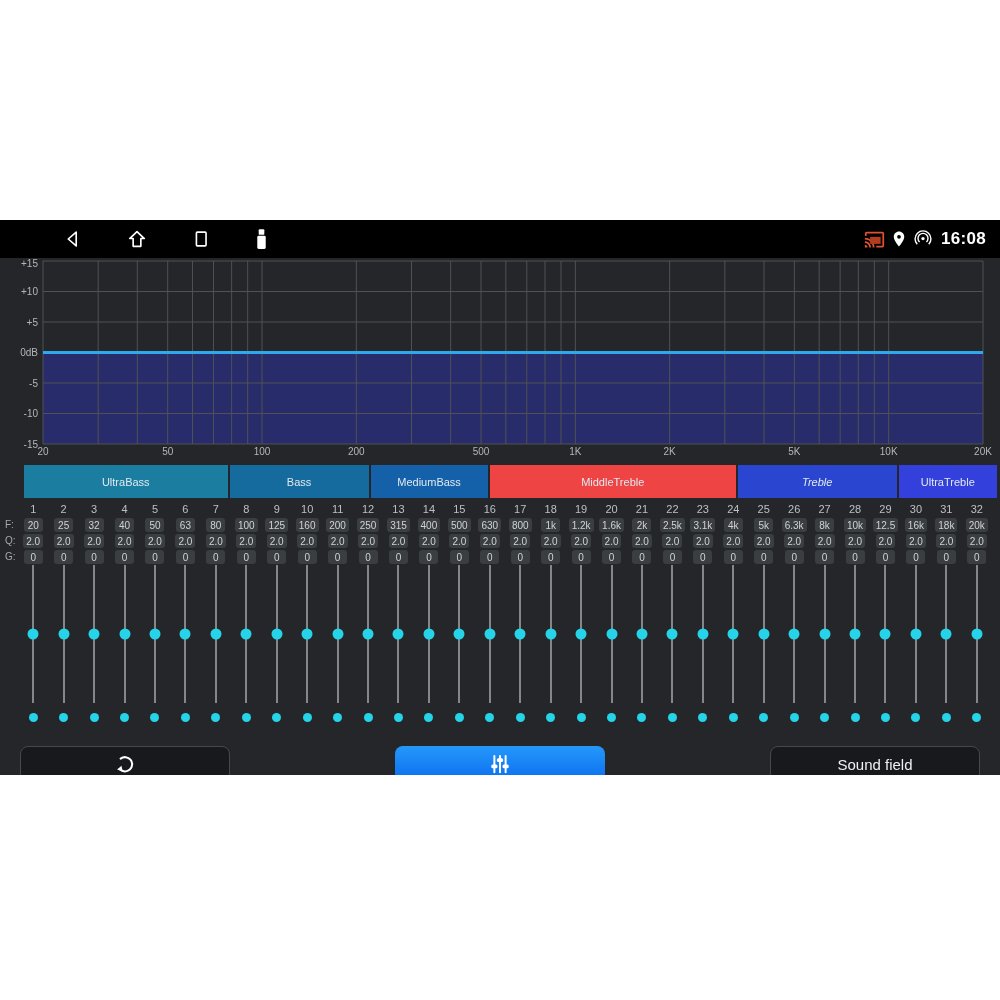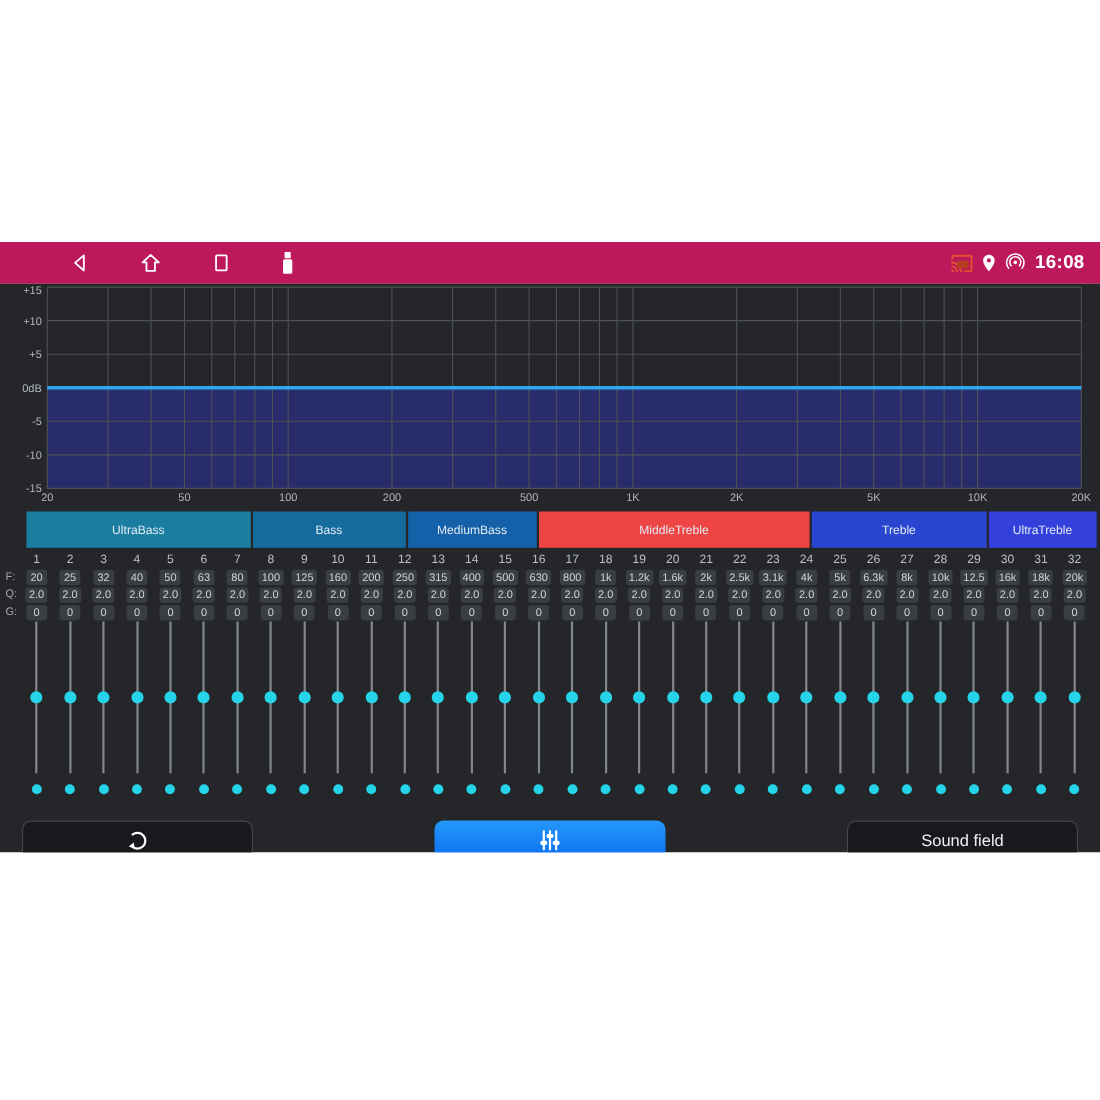--- a/index.html
+++ b/index.html
@@ -1,19 +1,19 @@
 <!DOCTYPE html>
 <html><head>
 <meta charset="utf-8">
 <style>
   html,body{margin:0;padding:0;background:#fff;}
   .screen{position:relative;width:1000px;height:1000px;background:#ffffff;overflow:hidden;
           font-family:"Liberation Sans",sans-serif;}
   
-  .statusbar{position:absolute;top:220px;left:0;width:1000px;height:38px;background:#be185d;
+  .statusbar{position:absolute;top:220px;left:0;width:1000px;height:38px;background:#000000;
              display:flex;align-items:center;}
   .sb-left{display:flex;align-items:center;gap:42px;padding-left:62px;}
   .sb-right{margin-left:auto;display:flex;align-items:center;gap:5px;padding-right:14px;}
   .sb-time{color:#fff;font-size:17px;font-weight:bold;letter-spacing:.3px;margin-left:3px;}
   .sb-ic{display:flex;align-items:center;justify-content:center;}
   
   .main{position:absolute;top:258px;left:0;width:1000px;height:517px;background:#242629;}
   #chart-svg{display:block;}
   
   .band-row{display:flex;gap:2px;height:33px;margin:7px 3px 0 24px;}
@@ -171,21 +171,21 @@
         </div>
         <div class="band" style="background: rgb(22, 107, 158);">
           <span>Bass</span>
         </div>
         <div class="band" style="background: rgb(21, 97, 169);">
           <span>MediumBass</span>
         </div>
         <div class="band" style="background: #ef4444;">
           <span>MiddleTreble</span>
         </div>
-        <div class="band" style="background: rgb(42, 70, 208);">
+        <div class="band" style="background: rgb(42, 70, 208); font-style: italic;">
           <span>Treble</span>
         </div>
         <div class="band" style="background: rgb(52, 64, 220);">
           <span>UltraTreble</span>
         </div>
       </div>
 
     <div class="channel-grid" id="channel-grid">
       <span class="row-label" id="row-label-f">F:</span>
       <span class="row-label" id="row-label-q">Q:</span>

